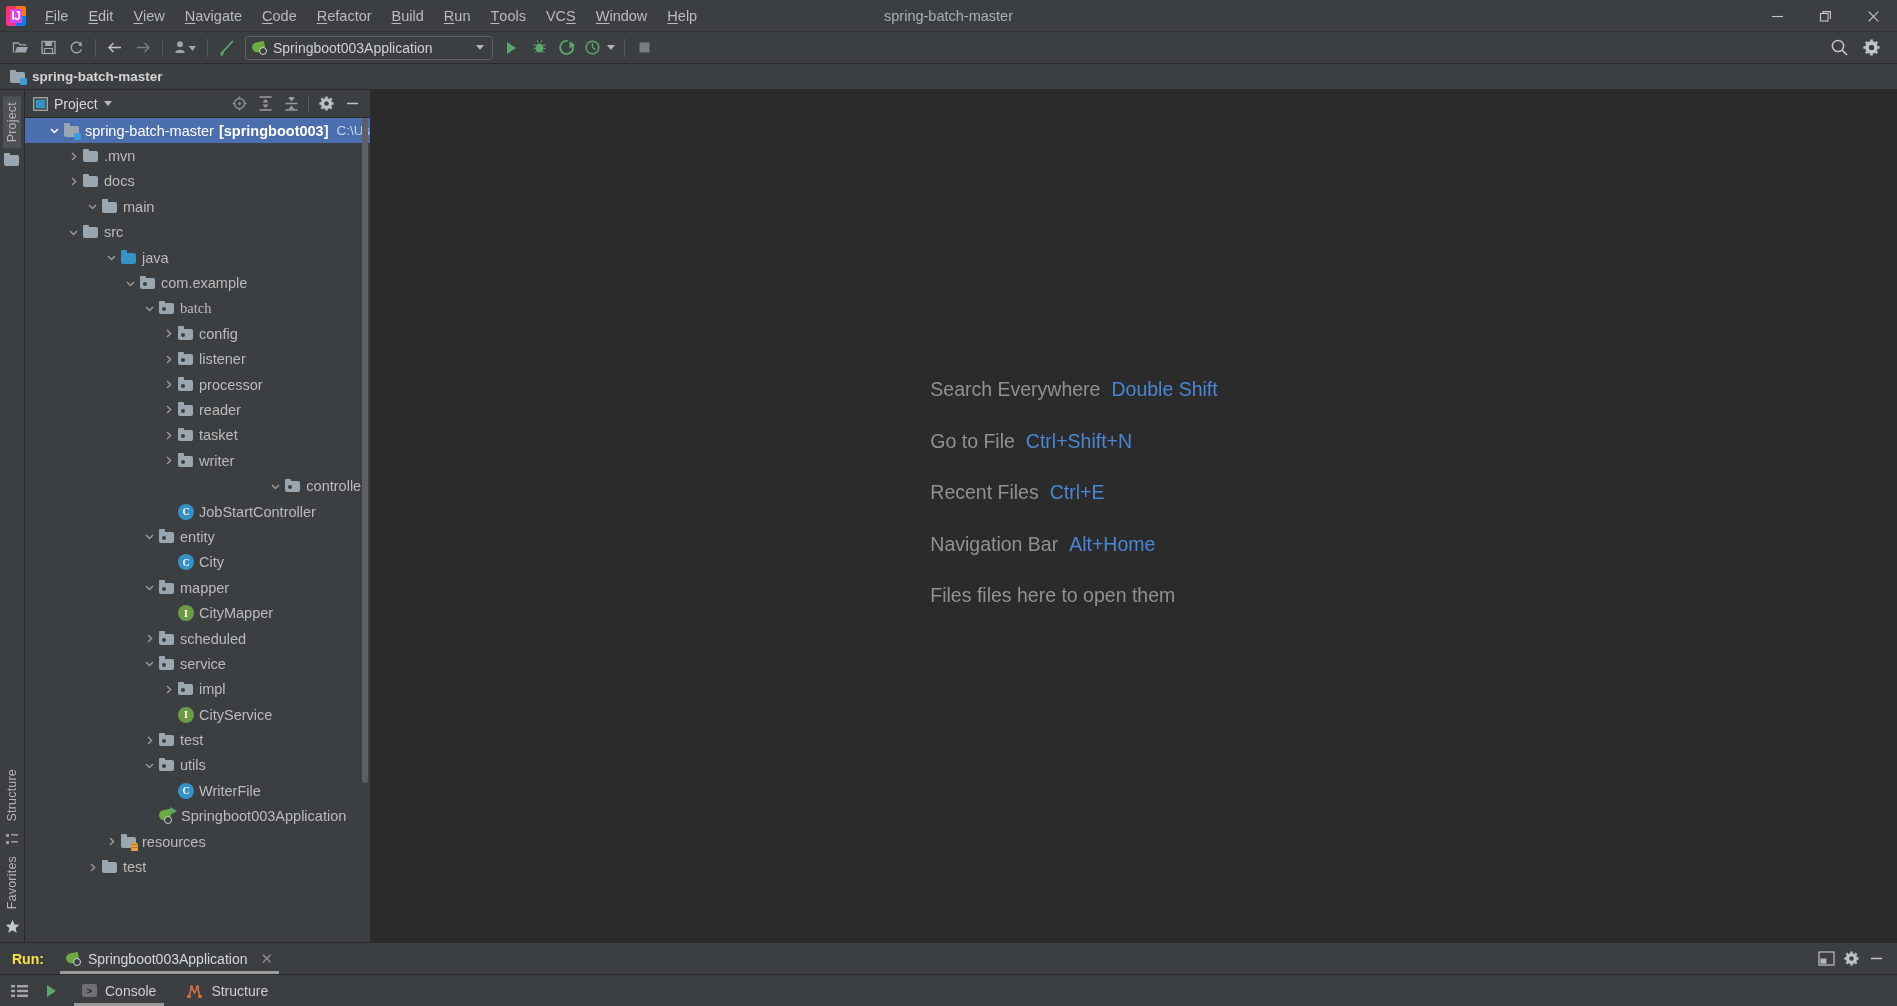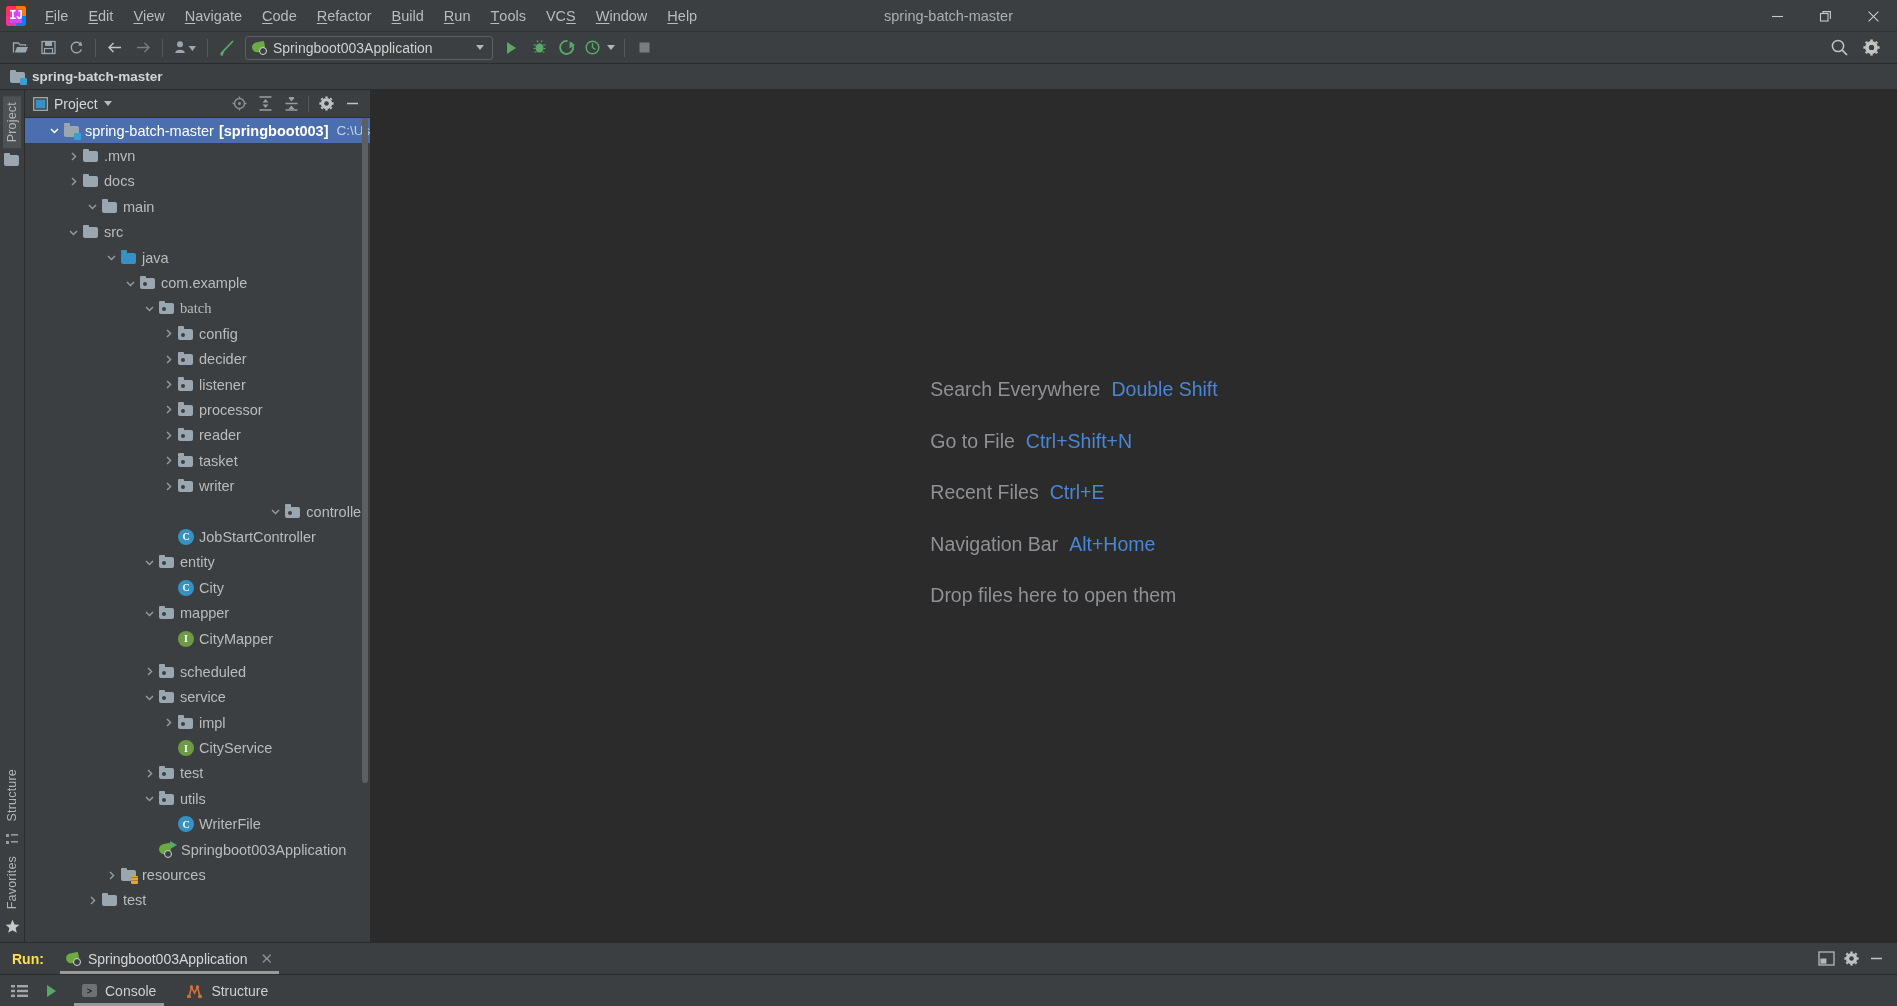--- a/index.html
+++ b/index.html
@@ -19,21 +19,21 @@
     border-bottom: 1px solid #323232; flex: 0 0 32px; position: relative;
   }
   .ij-logo { width: 22px; height: 22px; margin: 0 8px 0 5px; flex: 0 0 22px; position: relative; }
   .ij-logo .sq { position: absolute; inset: 1px; border-radius: 2px; overflow: hidden; background: #1b1b1b; }
   .ij-logo .c1 { position: absolute; left: 0; top: 0; width: 50%; height: 50%; background: #fe315d; }
   .ij-logo .c2 { position: absolute; right: 0; top: 0; width: 50%; height: 50%; background: #f97a12; }
   .ij-logo .c3 { position: absolute; left: 0; bottom: 0; width: 50%; height: 50%; background: #ff318c; }
   .ij-logo .c4 { position: absolute; right: 0; bottom: 0; width: 50%; height: 50%; background: #087cfa; }
   .ij-logo .inner { position: absolute; left: 4px; top: 3px; right: 4px; bottom: 3px; background: #d946ef;
      display: flex; align-items: center; justify-content: center; color: #fff; font-size: 12px; font-weight: bold;
-     font-family: Liberation Mono, monospace; letter-spacing: -0.5px; }
+     font-family: Liberation Sans, sans-serif; letter-spacing: -0.5px; }
 
   .menubar { display: flex; align-items: center; height: 100%; }
   .menu-item {
     padding: 0 10px; height: 100%; display: flex; align-items: center;
     font-size: 14.5px; color: #bbbbbb; cursor: default; white-space: nowrap;
   }
   .menu-item .mn { text-decoration: underline; text-underline-offset: 2px; }
 
   .win-title {
     position: absolute; left: 0; right: 0; text-align: center;
@@ -556,32 +556,20 @@
             <div class="row" style="padding-left: 136px;">
               <span class="arrow">
                 <svg width="11" height="11" viewBox="0 0 11 11">
                   <path d="M4 2 L7.6 5.5 L4 9" fill="none" stroke="currentColor" stroke-width="1.4"></path>
                 </svg>
               </span>
               <span class="ic pkg">
                 <span class="fold"></span>
                 <span class="dot"></span>
               </span>
-              <span class="lbl">decider</span>
-            </div>
-            <div class="row" style="padding-left: 136px;">
-              <span class="arrow">
-                <svg width="11" height="11" viewBox="0 0 11 11">
-                  <path d="M4 2 L7.6 5.5 L4 9" fill="none" stroke="currentColor" stroke-width="1.4"></path>
-                </svg>
-              </span>
-              <span class="ic pkg">
-                <span class="fold"></span>
-                <span class="dot"></span>
-              </span>
               <span class="lbl">listener</span>
             </div>
             <div class="row" style="padding-left: 136px;">
               <span class="arrow">
                 <svg width="11" height="11" viewBox="0 0 11 11">
                   <path d="M4 2 L7.6 5.5 L4 9" fill="none" stroke="currentColor" stroke-width="1.4"></path>
                 </svg>
               </span>
               <span class="ic pkg">
                 <span class="fold"></span>
@@ -669,21 +657,21 @@
                 <span class="fold"></span>
                 <span class="dot"></span>
               </span>
               <span class="lbl">mapper</span>
             </div>
             <div class="row" style="padding-left: 136px;">
               <span class="arrow empty"></span>
               <span class="badge iface">I</span>
               <span class="lbl">CityMapper</span>
             </div>
-            <div class="row" style="padding-left: 117px; margin-top: 8px;">
+            <div class="row" style="padding-left: 117px;">
               <span class="arrow">
                 <svg width="11" height="11" viewBox="0 0 11 11">
                   <path d="M4 2 L7.6 5.5 L4 9" fill="none" stroke="currentColor" stroke-width="1.4"></path>
                 </svg>
               </span>
               <span class="ic pkg">
                 <span class="fold"></span>
                 <span class="dot"></span>
               </span>
               <span class="lbl">scheduled</span>
@@ -794,21 +782,21 @@
           </div>
           <div class="w-line">
             <span>Recent Files</span>
             <span class="key">Ctrl+E</span>
           </div>
           <div class="w-line">
             <span>Navigation Bar</span>
             <span class="key">Alt+Home</span>
           </div>
           <div class="w-line">
-            <span>Drop files here to open them</span>
+            <span>Files files here to open them</span>
           </div>
         </div>
     </div>
   </div>
 
   <div class="runwin">
     <div class="run-tabs">
       <span class="run-label">Run:</span>
       <div class="run-tab">
         <span class="spring-icon">

